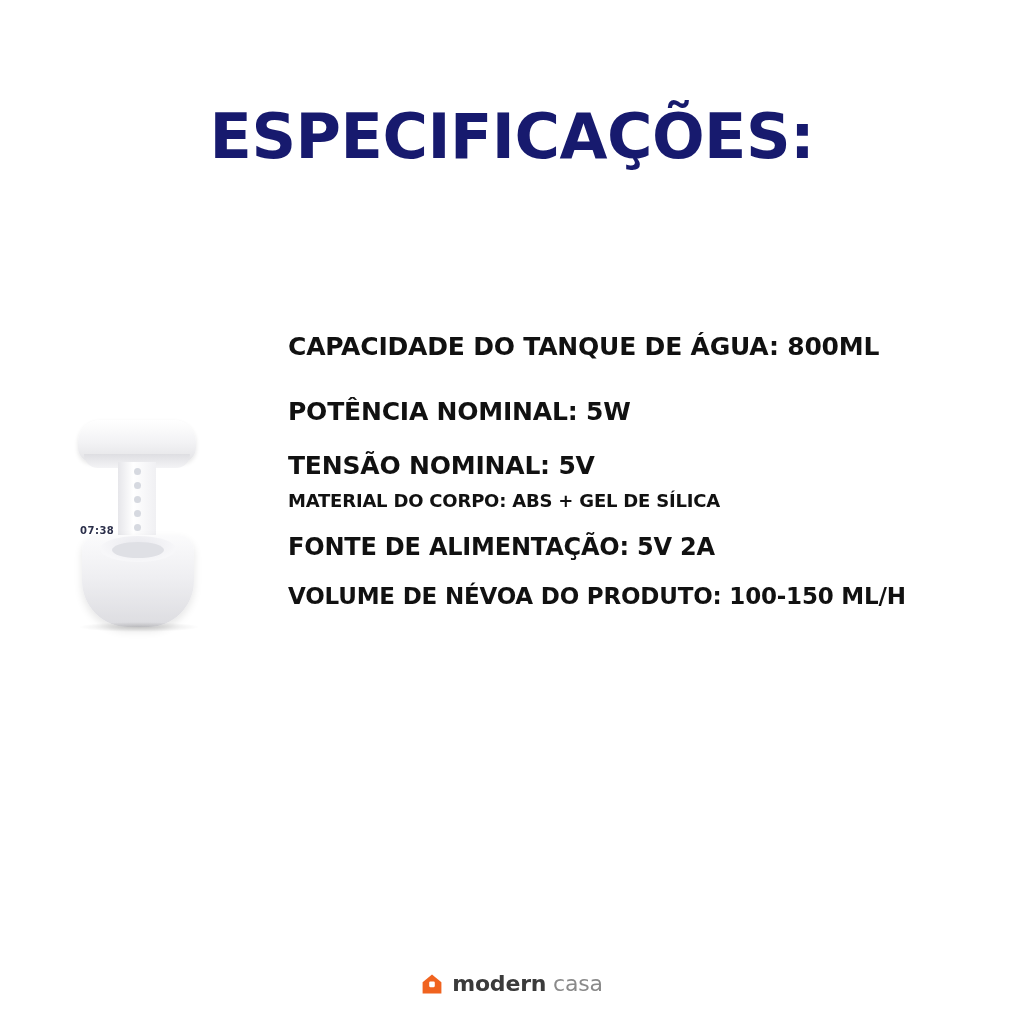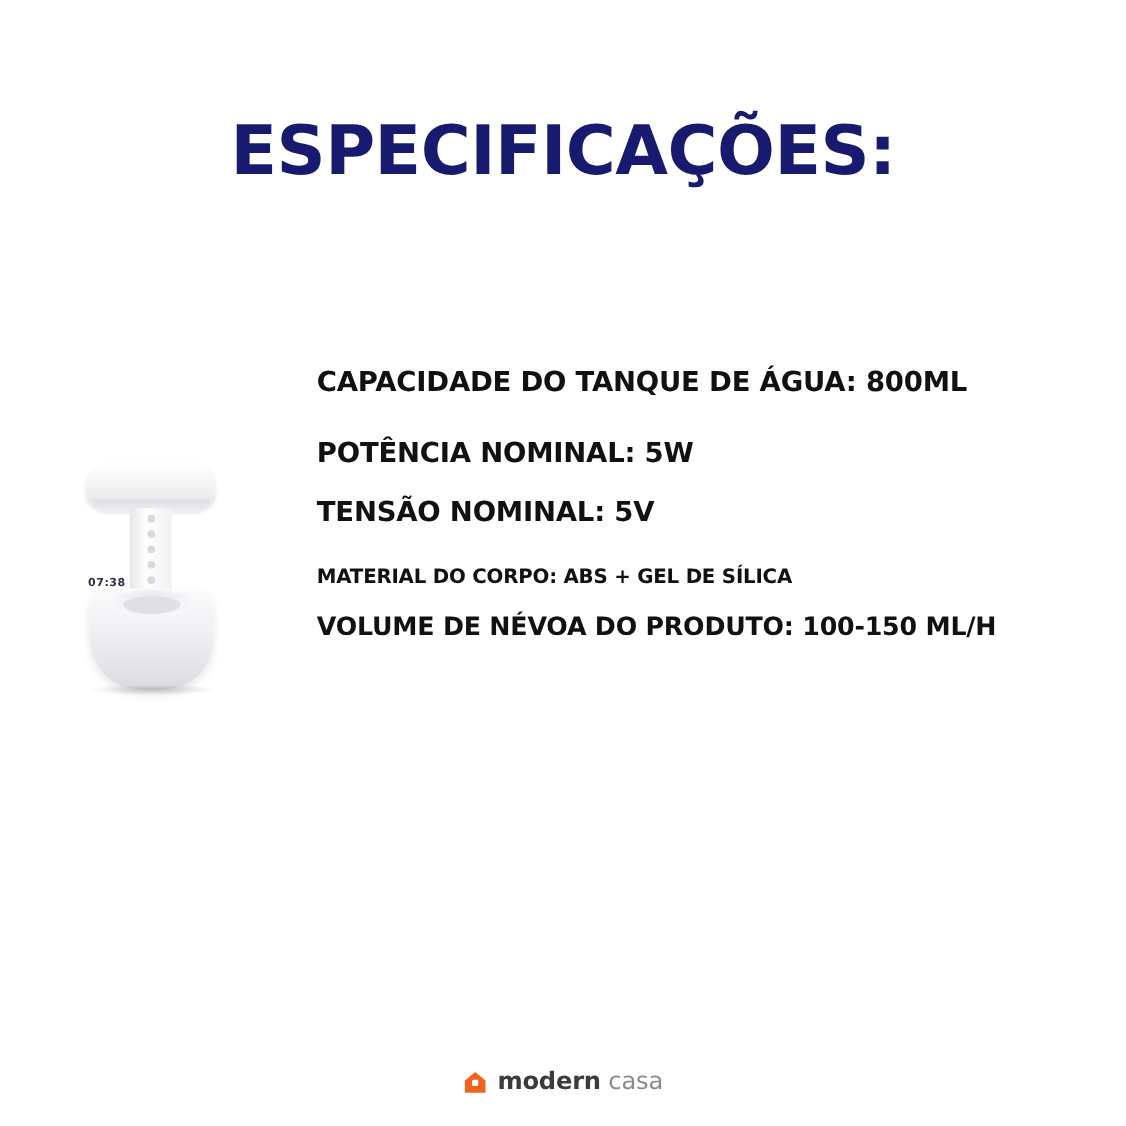--- a/index.html
+++ b/index.html
@@ -41,21 +41,21 @@
   }
   .spec-line {
     color: #111111;
     font-weight: 800;
     font-family: "DejaVu Sans", sans-serif;
     letter-spacing: -0.2px;
     white-space: nowrap;
   }
   .spec-line.s0 { font-size: 25px; margin-bottom: 36px; }
   .spec-line.s1 { font-size: 25px; margin-bottom: 25px; }
-  .spec-line.s2 { font-size: 25px; margin-bottom: 34px; }
+  .spec-line.s2 { font-size: 25px; margin-bottom: 10px; }
   .spec-line.s3 { font-size: 18px; margin-bottom: 22px; }
   .spec-line.s4 { font-size: 24px; margin-bottom: 22px; }
   .spec-line.s5 { font-size: 23px; margin-bottom: 0; }
 
   
   .product {
     position: absolute;
     left: 60px;
     top: 410px;
     width: 190px;
@@ -207,20 +207,21 @@
     <div class="prod-base-inner"></div>
     <div class="prod-clock">07:38</div>
     <div class="prod-ground-shadow"></div>
   </div>
 
   <div class="specs">
     <div class="spec-line s0">CAPACIDADE DO TANQUE DE ÁGUA: 800ML</div>
     <div class="spec-line s1">POTÊNCIA NOMINAL: 5W</div>
     <div class="spec-line s2">TENSÃO NOMINAL: 5V</div>
     <div class="spec-line s3">MATERIAL DO CORPO: ABS + GEL DE SÍLICA</div>
+    <div class="spec-line s4">FONTE DE ALIMENTAÇÃO: 5V 2A</div>
     <div class="spec-line s5">VOLUME DE NÉVOA DO PRODUTO: 100-150 ML/H</div>
   </div>
 
   <div class="brand">
     <span class="brand-mark">
       <svg width="22" height="22" viewBox="0 0 22 22" aria-hidden="true">
         <path d="M11 1.6 L20.4 9.2 L20.4 20.4 L1.6 20.4 L1.6 9.2 Z" fill="#f0631f"></path>
         <rect x="8.2" y="8.6" width="5.6" height="5.6" rx="1.1" fill="#ffffff"></rect>
       </svg>
     </span>

